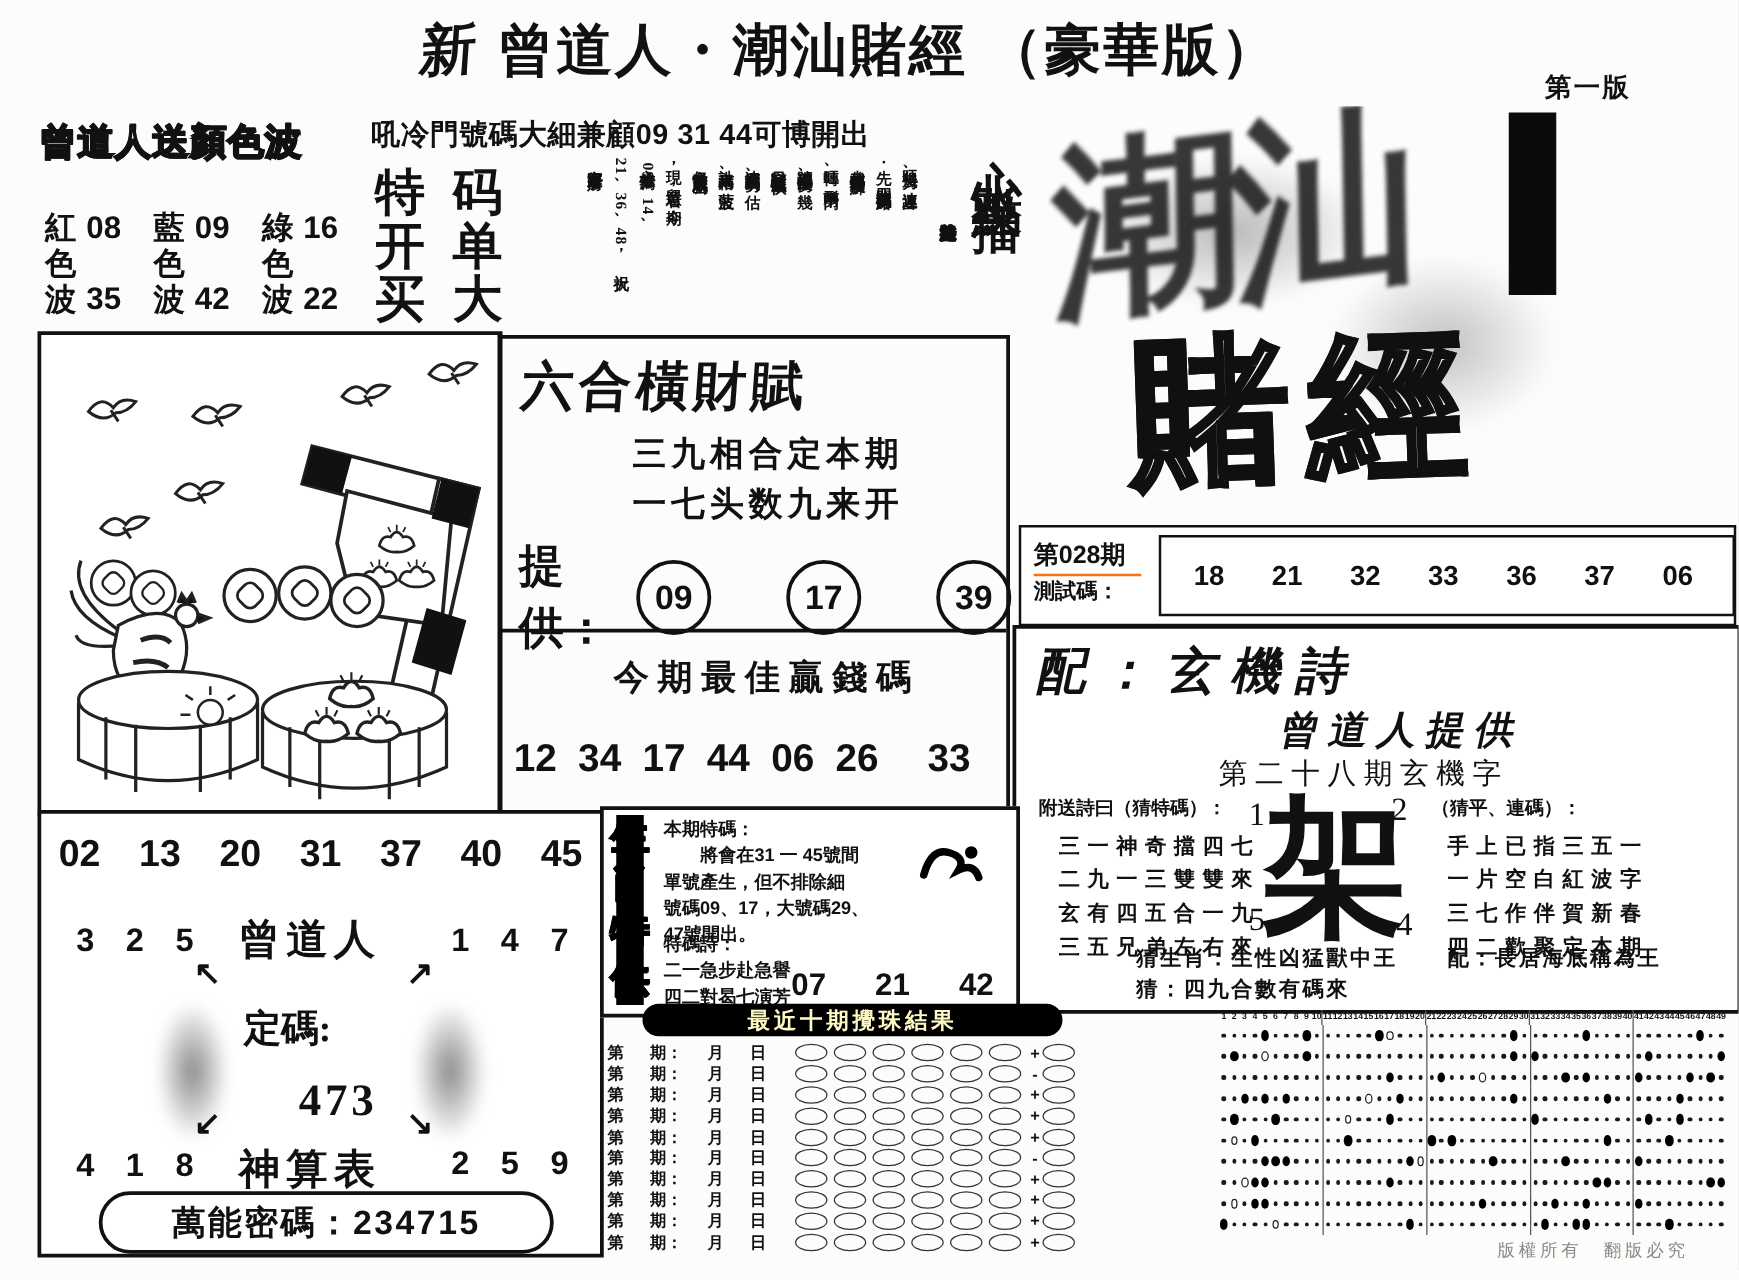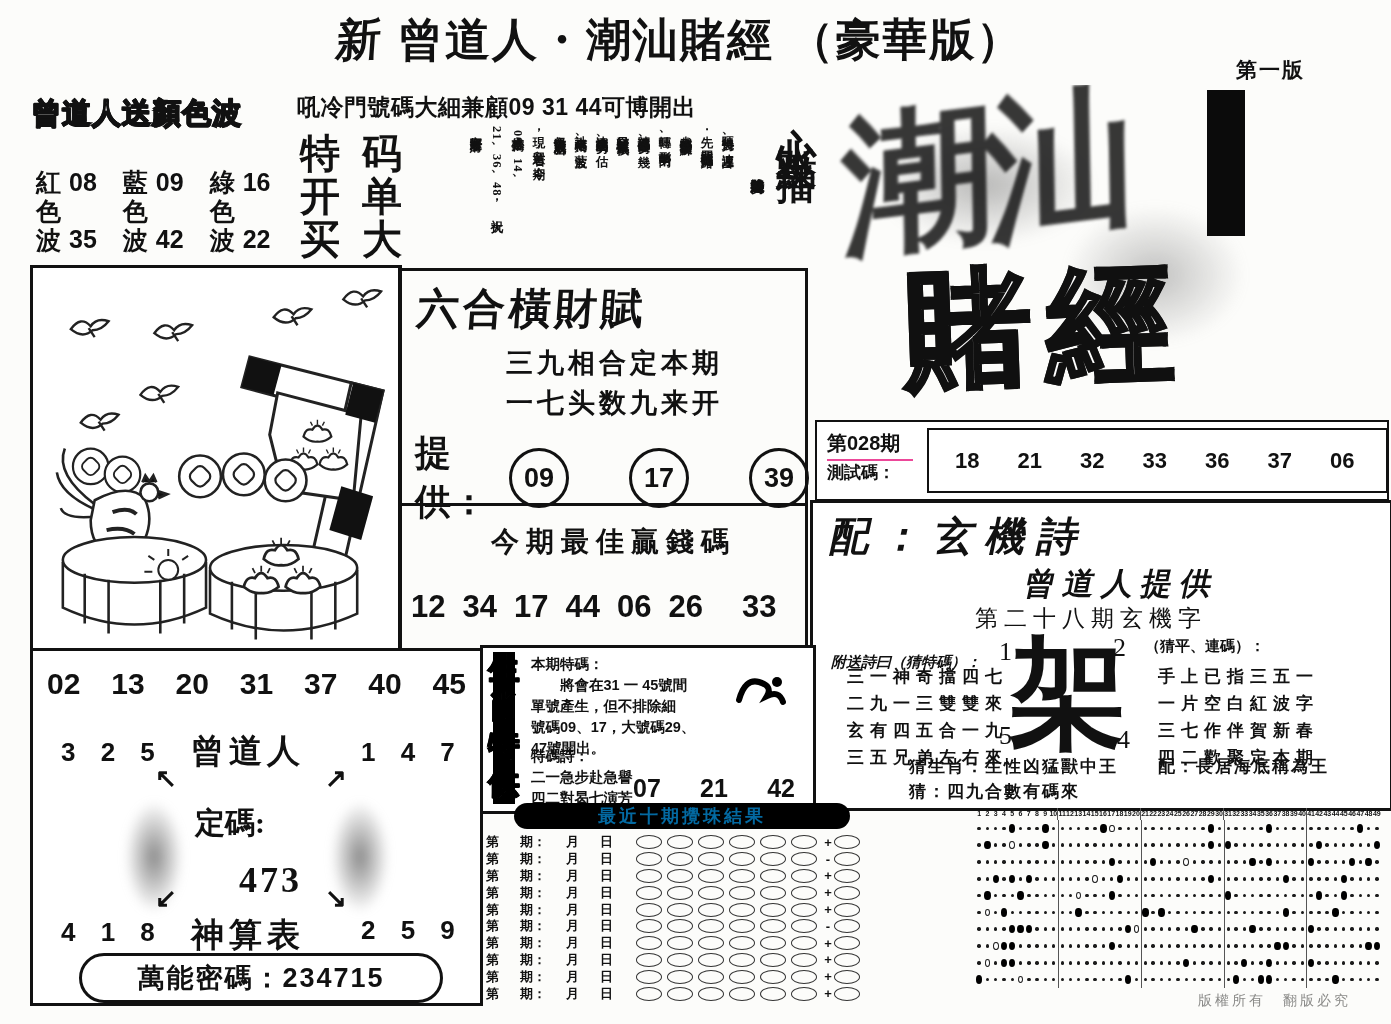--- a/index.html
+++ b/index.html
@@ -60,21 +60,21 @@
   .circnum{width:54px;height:54px;border:3px solid #111;border-radius:50%;display:flex;
            align-items:center;justify-content:center;font-size:27px;font-weight:bold;}
   #besttitle{position:absolute;left:90px;top:252px;font-size:28px;font-weight:bold;
              font-family:"Liberation Serif",serif;letter-spacing:7px;white-space:nowrap;}
   #bestnums{position:absolute;left:10px;top:318px;width:384px;display:flex;font-size:31px;font-weight:bold;}
   #bestnums span{margin-right:17px;}
   #bestnums span:last-child{margin-left:22px;margin-right:0;}
   
   #testbox{left:815px;top:420px;width:570px;height:77px;border:2px solid #111;display:flex;background:#fff;}
   #testleft{width:118px;padding:8px 6px 0 10px;}
-  #testissue{font-size:20px;font-weight:bold;border-bottom:2px solid #ec4899;width:86px;padding-bottom:2px;}
+  #testissue{font-size:20px;font-weight:bold;border-bottom:2px solid #f97316;width:86px;padding-bottom:2px;}
   #testlabel{font-size:17px;font-weight:bold;margin-top:0;}
   #testnumsbox{flex:1;border:2px solid #111;margin:6px 8px;display:flex;align-items:center;
                padding:0 26px;font-size:22px;font-weight:bold;}
   #testnumsbox span{margin-right:38px;}
   #testnumsbox span:last-child{margin-left:auto;margin-right:6px;}
   
   #mystbox{left:810px;top:500px;width:577px;height:305px;border:3px solid #111;background:#fff;}
   #mysthead{position:absolute;left:18px;top:6px;font-size:40px;font-weight:bold;letter-spacing:12px;
             transform:skewX(-12deg);white-space:nowrap;}
   #mystprov{position:absolute;left:212px;top:60px;font-size:31px;font-weight:bold;letter-spacing:8px;
@@ -112,21 +112,21 @@
   #zodtitle{position:absolute;left:1px;top:2px;width:40px;text-align:center;font-size:31px;
             font-weight:bold;color:#fff;line-height:38px;
             -webkit-text-stroke:1.6px #000;
             text-shadow:1px 0 #000,-1px 0 #000,0 1px #000,0 -1px #000;}
   #zodcontent{position:absolute;left:48px;top:6px;width:272px;font-size:14.5px;font-weight:bold;line-height:21px;}
   #zodnums{position:absolute;left:150px;top:126px;width:162px;display:flex;justify-content:space-between;
            font-size:25px;font-weight:bold;}
   #zodpoem{position:absolute;left:48px;top:98px;font-size:14.5px;font-weight:bold;line-height:21px;}
   
   #results{left:480px;top:808px;width:907px;height:206px;}
-  #respill{position:absolute;left:34px;top:-5px;width:336px;height:26px;background:#000;color:#0369a1;
+  #respill{position:absolute;left:34px;top:-5px;width:336px;height:26px;background:#000;color:#fef9c3;
            border-radius:13px;display:flex;align-items:center;justify-content:center;
            font-size:18px;font-weight:bold;letter-spacing:3px;}
   #resrows{position:absolute;left:6px;top:26px;}
   .trow{display:flex;align-items:center;height:16.8px;font-size:13px;font-weight:bold;}
   .tl1{width:34px;} .tl2{width:46px;} .tl3{width:34px;} .tl4{width:36px;}
   .tcircle{display:inline-block;width:24px;height:12px;border:1.6px solid #333;border-radius:50%;
            margin-right:5px;}
   .tsign{width:12px;text-align:center;}
   #matrix{position:absolute;left:495px;top:0px;width:406px;}
   .mgrid{display:grid;grid-template-columns:repeat(49,1fr);}
@@ -351,21 +351,21 @@
         <span>36</span>
         <span>37</span>
         <span>06</span>
       </div>
   </div>
 
   <div class="abs" id="mystbox">
     <div id="mysthead">配：玄機詩</div>
     <div id="mystprov">曾道人提供</div>
     <div id="mystsub">第二十八期玄機字</div>
-    <div class="poemlabel" style="left:18px;top:150px;font-style:italic;">附送詩曰（猜特碼）：</div>
+    <div class="poemlabel" style="left:18px;top:134px;">附送詩曰（猜特碼）：</div>
     <div class="poem" id="leftpoem" style="left:34px;top:160px;">
         <div>三一神奇擋四七</div>
         <div>二九一三雙雙來</div>
         <div>玄有四五合一九</div>
         <div>三五兄弟左右來</div>
       </div>
     <div class="cornnum" style="left:186px;top:134px;">1</div>
     <div class="cornnum" style="left:300px;top:130px;">2</div>
     <div class="cornnum" style="left:186px;top:218px;">5</div>
     <div class="cornnum" style="left:304px;top:222px;">4</div>

